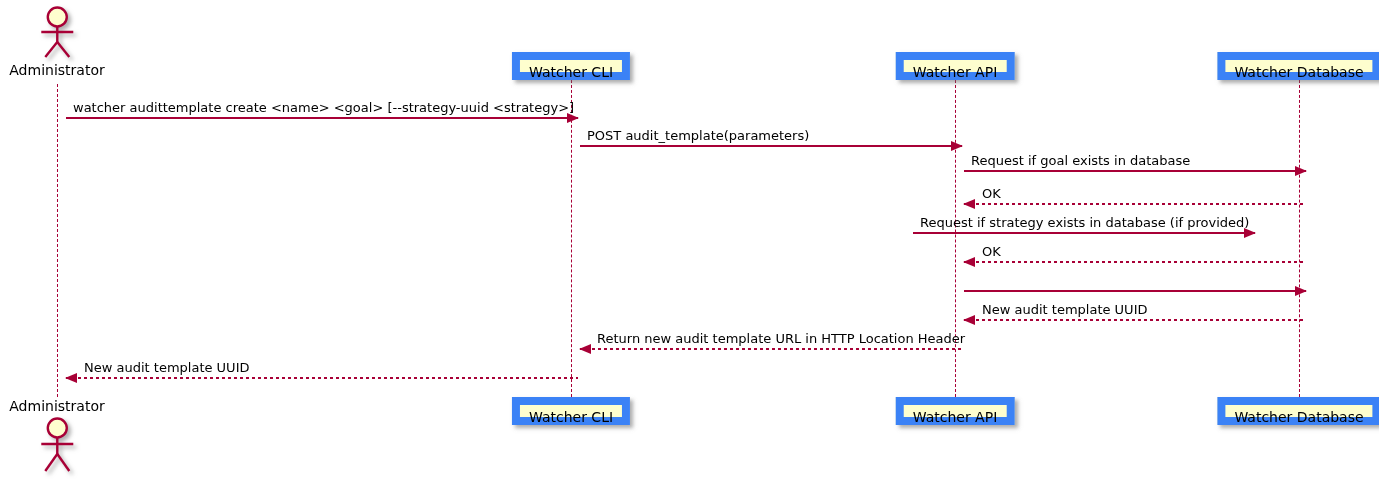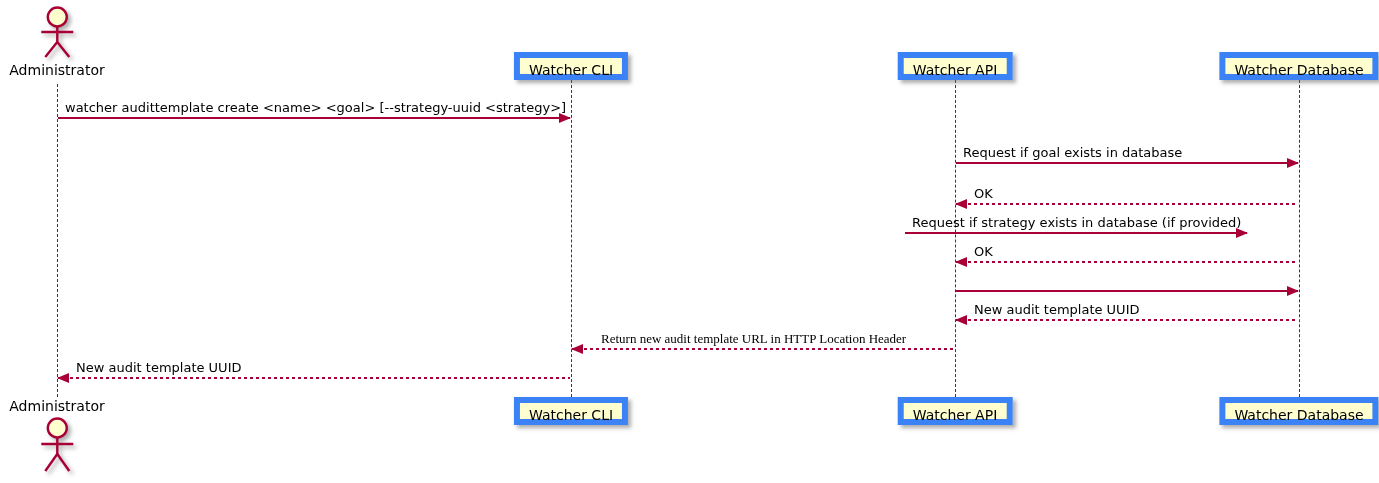--- a/index.html
+++ b/index.html
@@ -16,21 +16,21 @@
   .lifeline{
     position:absolute;
     width:0;
     border-left:1px dashed #A80036;
   }
   
   .participant{
     position:absolute;
     transform:translateX(-50%);
     background:#FEFECE;
-    border:6px solid #3b82f6;
+    border:8px solid #3b82f6;
     box-shadow:3px 3px 4px rgba(105,105,105,.55);
     padding:3px 9px;
     font-size:14px;
     line-height:18px;
     white-space:nowrap;
     box-sizing:border-box;
     height:28px;
   }
   
   .actor{
@@ -40,21 +40,21 @@
     flex-direction:column;
     align-items:center;
   }
   .actor svg{filter:drop-shadow(3px 3px 2px rgba(110,110,110,.55));}
   .actor-label{
     font-size:14px;
     line-height:16px;
     white-space:nowrap;
   }
   
-  .message{position:absolute;height:26px;}
+  .message{position:absolute;height:26px;margin-left:8px;}
   .msg-label{
     position:absolute;
     top:0;height:17px;line-height:17px;
     font-size:13px;
     white-space:nowrap;
   }
   .msg-line{
     position:absolute;left:1px;right:1px;top:18px;height:2px;
   }
   .msg-line.solid{background:#A80036;}
@@ -112,21 +112,26 @@
 
   <div class="participant" style="left: 571px; top: 397px;">Watcher CLI</div>
   <div class="participant" style="left: 955px; top: 397px;">Watcher API</div>
   <div class="participant" style="left: 1299px; top: 397px;">Watcher Database</div>
 
   <div class="message" style="left: 57px; top: 99px; width: 514px;">
     <div class="msg-label" style="left: 8px;">watcher audittemplate create &lt;name&gt; &lt;goal&gt; [--strategy-uuid &lt;strategy&gt;]</div>
     <div class="msg-line solid"></div>
     <div class="msg-head right"></div>
   </div>
-  <div class="message" style="left: 955px; top: 144px; width: 344px;">
+  <div class="message" style="left: 571px; top: 127px; width: 384px;">
+    <div class="msg-label" style="left: 8px;">POST audit_template(parameters)</div>
+    <div class="msg-line solid"></div>
+    <div class="msg-head right"></div>
+  </div>
+  <div class="message" style="left: 955px; top: 152px; width: 344px;">
     <div class="msg-label" style="left: 8px;">Request if goal exists in database</div>
     <div class="msg-line solid"></div>
     <div class="msg-head right"></div>
   </div>
   <div class="message" style="left: 955px; top: 185px; width: 344px;">
     <div class="msg-label" style="left: 19px;">OK</div>
     <div class="msg-line dashed"></div>
     <div class="msg-head left"></div>
   </div>
   <div class="message" style="left: 904px; top: 214px; width: 344px;">
@@ -142,21 +147,21 @@
   <div class="message" style="left: 955px; top: 272px; width: 344px;">
     <div class="msg-line solid"></div>
     <div class="msg-head right"></div>
   </div>
   <div class="message" style="left: 955px; top: 301px; width: 344px;">
     <div class="msg-label" style="left: 19px;">New audit template UUID</div>
     <div class="msg-line dashed"></div>
     <div class="msg-head left"></div>
   </div>
   <div class="message" style="left: 571px; top: 330px; width: 384px;">
-    <div class="msg-label" style="left: 30px; font-family: Liberation Serif, serif;">Return new audit template URL in HTTP Location Header</div>
+    <div class="msg-label" style="left: 18px;">Return new audit template URL in HTTP Location Header</div>
     <div class="msg-line dashed"></div>
     <div class="msg-head left"></div>
   </div>
   <div class="message" style="left: 57px; top: 359px; width: 514px;">
     <div class="msg-label" style="left: 19px;">New audit template UUID</div>
     <div class="msg-line dashed"></div>
     <div class="msg-head left"></div>
   </div>
 
 </div>

